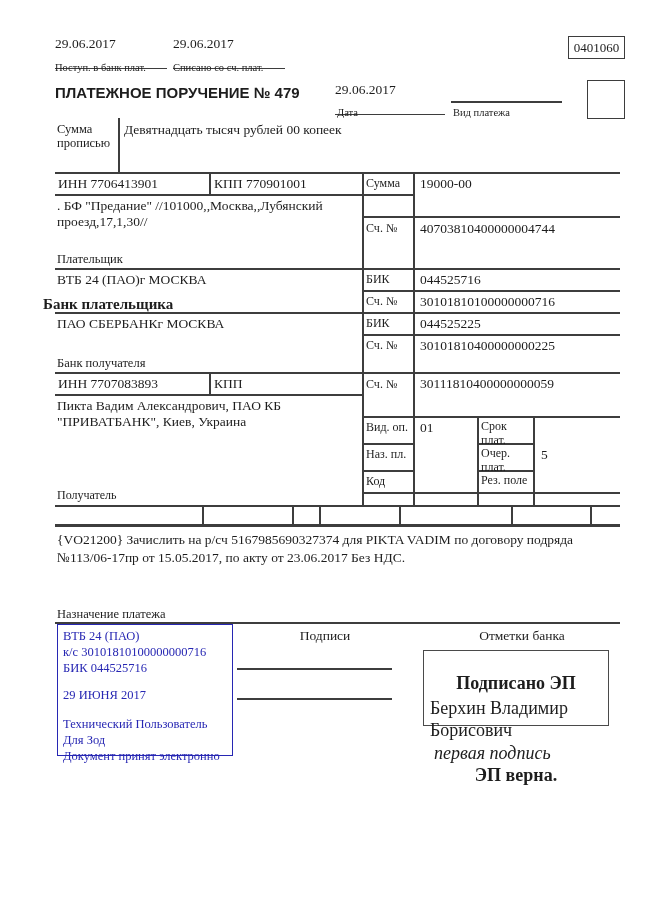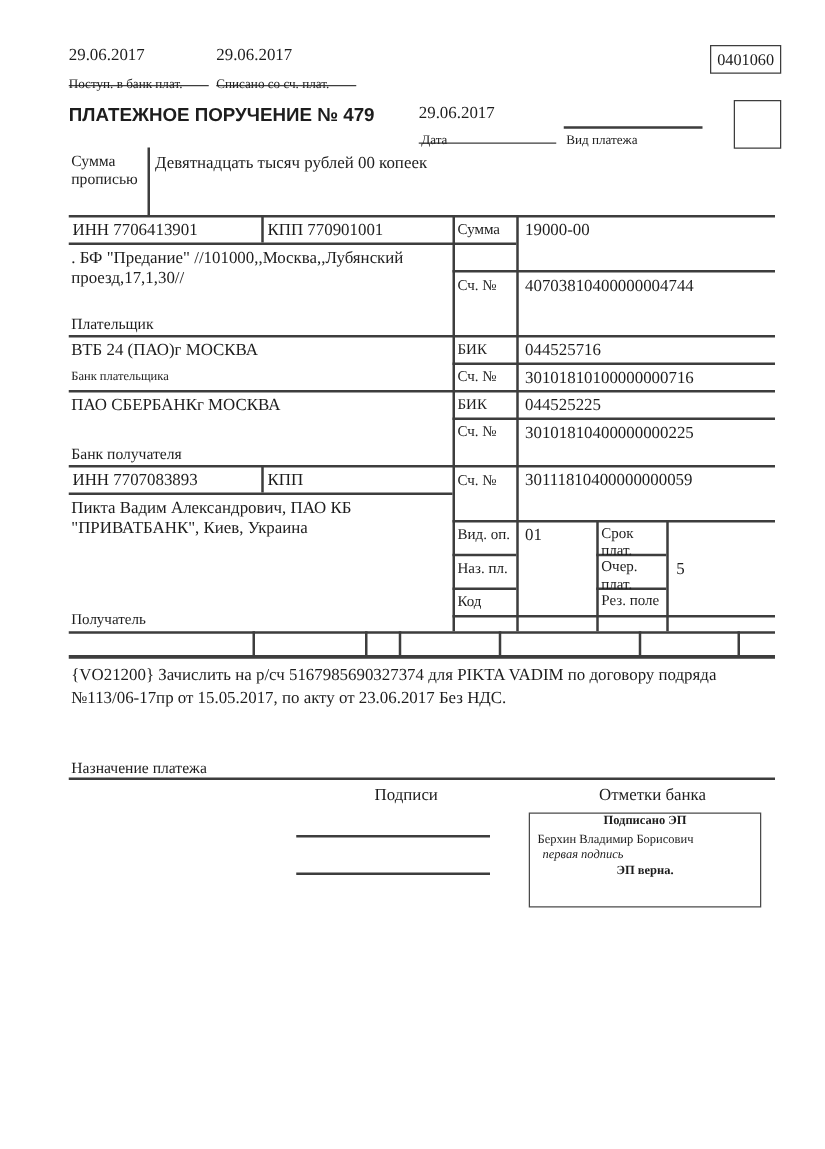--- a/index.html
+++ b/index.html
@@ -12,21 +12,21 @@
   .hl{position:absolute;height:1.5px;background:#3d3d3d;}
   .vl{position:absolute;width:1.5px;background:#3d3d3d;}
   .ufield{position:absolute;font-size:13.5px;border-bottom:1.5px solid #3d3d3d;padding-bottom:16px;}
   .box{position:absolute;border:1.5px solid #3d3d3d;box-sizing:border-box;}
   #title{position:absolute;font-family:"Liberation Sans", sans-serif;font-weight:bold;font-size:15px;}
   #bank-stamp{position:absolute;left:57px;top:624px;width:176px;height:132px;
       border:1.5px solid #2727b3;box-sizing:border-box;color:#2727b3;
       font-size:12.5px;line-height:1.28;padding:3px 5px;}
   #bank-stamp div{white-space:normal;}
   #esign-stamp{position:absolute;left:423px;top:650px;width:186px;height:76px;
-      border:1.5px solid #4a4a4a;box-sizing:border-box;font-size:10px;line-height:1.25;padding:0 6px;}
+      border:1.5px solid #4a4a4a;box-sizing:border-box;font-size:18px;line-height:1.25;padding:21px 6px;}
   .center{text-align:center;}
   .bold{font-weight:bold;}
   .italic{font-style:italic;}
 </style>
 </head>
 <body>
 
 <div id="page">
 
   <div class="ufield" style="left:55px;top:36px;width:112px;">29.06.2017</div>
@@ -85,21 +85,21 @@
   <div class="txt wrap" style="left:57px;top:198px;width:298px;">. БФ "Предание" //101000,,Москва,,Лубянский проезд,17,1,30//</div>
   <div class="cell-lbl" style="left:366px;top:222px;">Сч. №</div>
   <div class="txt" style="left:420px;top:221px;">40703810400000004744</div>
   <div class="cell-lbl" style="left:57px;top:252px;font-size:12.5px;">Плательщик</div>
 
   <div class="txt" style="left:57px;top:272px;">ВТБ 24 (ПАО)г МОСКВА</div>
   <div class="cell-lbl" style="left:366px;top:273px;">БИК</div>
   <div class="txt" style="left:420px;top:272px;">044525716</div>
   <div class="cell-lbl" style="left:366px;top:295px;">Сч. №</div>
   <div class="txt" style="left:420px;top:294px;">30101810100000000716</div>
-  <div class="cell-lbl" style="left:57px;top:296px;font-size:10px;">Банк плательщика</div>
+  <div class="cell-lbl" style="left:43px;top:296px;font-size:15px;font-weight:bold;">Банк плательщика</div>
 
   <div class="txt" style="left:57px;top:316px;">ПАО СБЕРБАНКг МОСКВА</div>
   <div class="cell-lbl" style="left:366px;top:317px;">БИК</div>
   <div class="txt" style="left:420px;top:316px;font-family:Liberation Serif, serif;">044525225</div>
   <div class="cell-lbl" style="left:366px;top:339px;">Сч. №</div>
   <div class="txt" style="left:420px;top:338px;">30101810400000000225</div>
   <div class="cell-lbl" style="left:57px;top:356px;font-size:12.5px;">Банк получателя</div>
 
   <div class="txt" style="left:58px;top:376px;">ИНН 7707083893</div>
   <div class="txt" style="left:214px;top:376px;">КПП</div>
@@ -117,20 +117,28 @@
   <div class="cell-lbl" style="left:366px;top:475px;">Код</div>
   <div class="cell-lbl wrap" style="left:481px;top:474px;width:48px;">Рез. поле</div>
 
   <div class="txt wrap" style="left:57px;top:531px;width:562px;line-height:1.35;">{VO21200} Зачислить на р/сч 5167985690327374 для PIKTA VADIM по договору подряда №113/06-17пр от 15.05.2017, по акту от 23.06.2017 Без НДС.</div>
   <div class="cell-lbl" style="left:57px;top:607px;font-size:12.5px;">Назначение платежа</div>
   <div class="hl" style="left:55px;top:622px;width:565px;"></div>
 
   <div class="txt center" style="left:437px;top:628px;width:170px;">Отметки банка</div>
   <div class="txt center" style="left:250px;top:628px;width:150px;">Подписи</div>
 
+  <div id="bank-stamp">
+    <div>ВТБ 24 (ПАО)</div>
+    <div>к/с 30101810100000000716</div>
+    <div>БИК 044525716</div>
+    <div style="margin-top:11px;">29 ИЮНЯ 2017</div>
+    <div style="margin-top:13px;">Технический Пользователь Для Зод</div>
+    <div>Документ принят электронно</div>
+  </div>
 
   <div class="hl" style="left:237px;top:668px;width:155px;"></div>
   <div class="hl" style="left:237px;top:698px;width:155px;"></div>
 
   <div id="esign-stamp">
     <div class="center bold">Подписано ЭП</div>
     <div style="margin-top:2px;">Берхин Владимир Борисович</div>
     <div class="italic" style="padding-left:4px;">первая подпись</div>
     <div class="center bold">ЭП верна.</div>
   </div>

